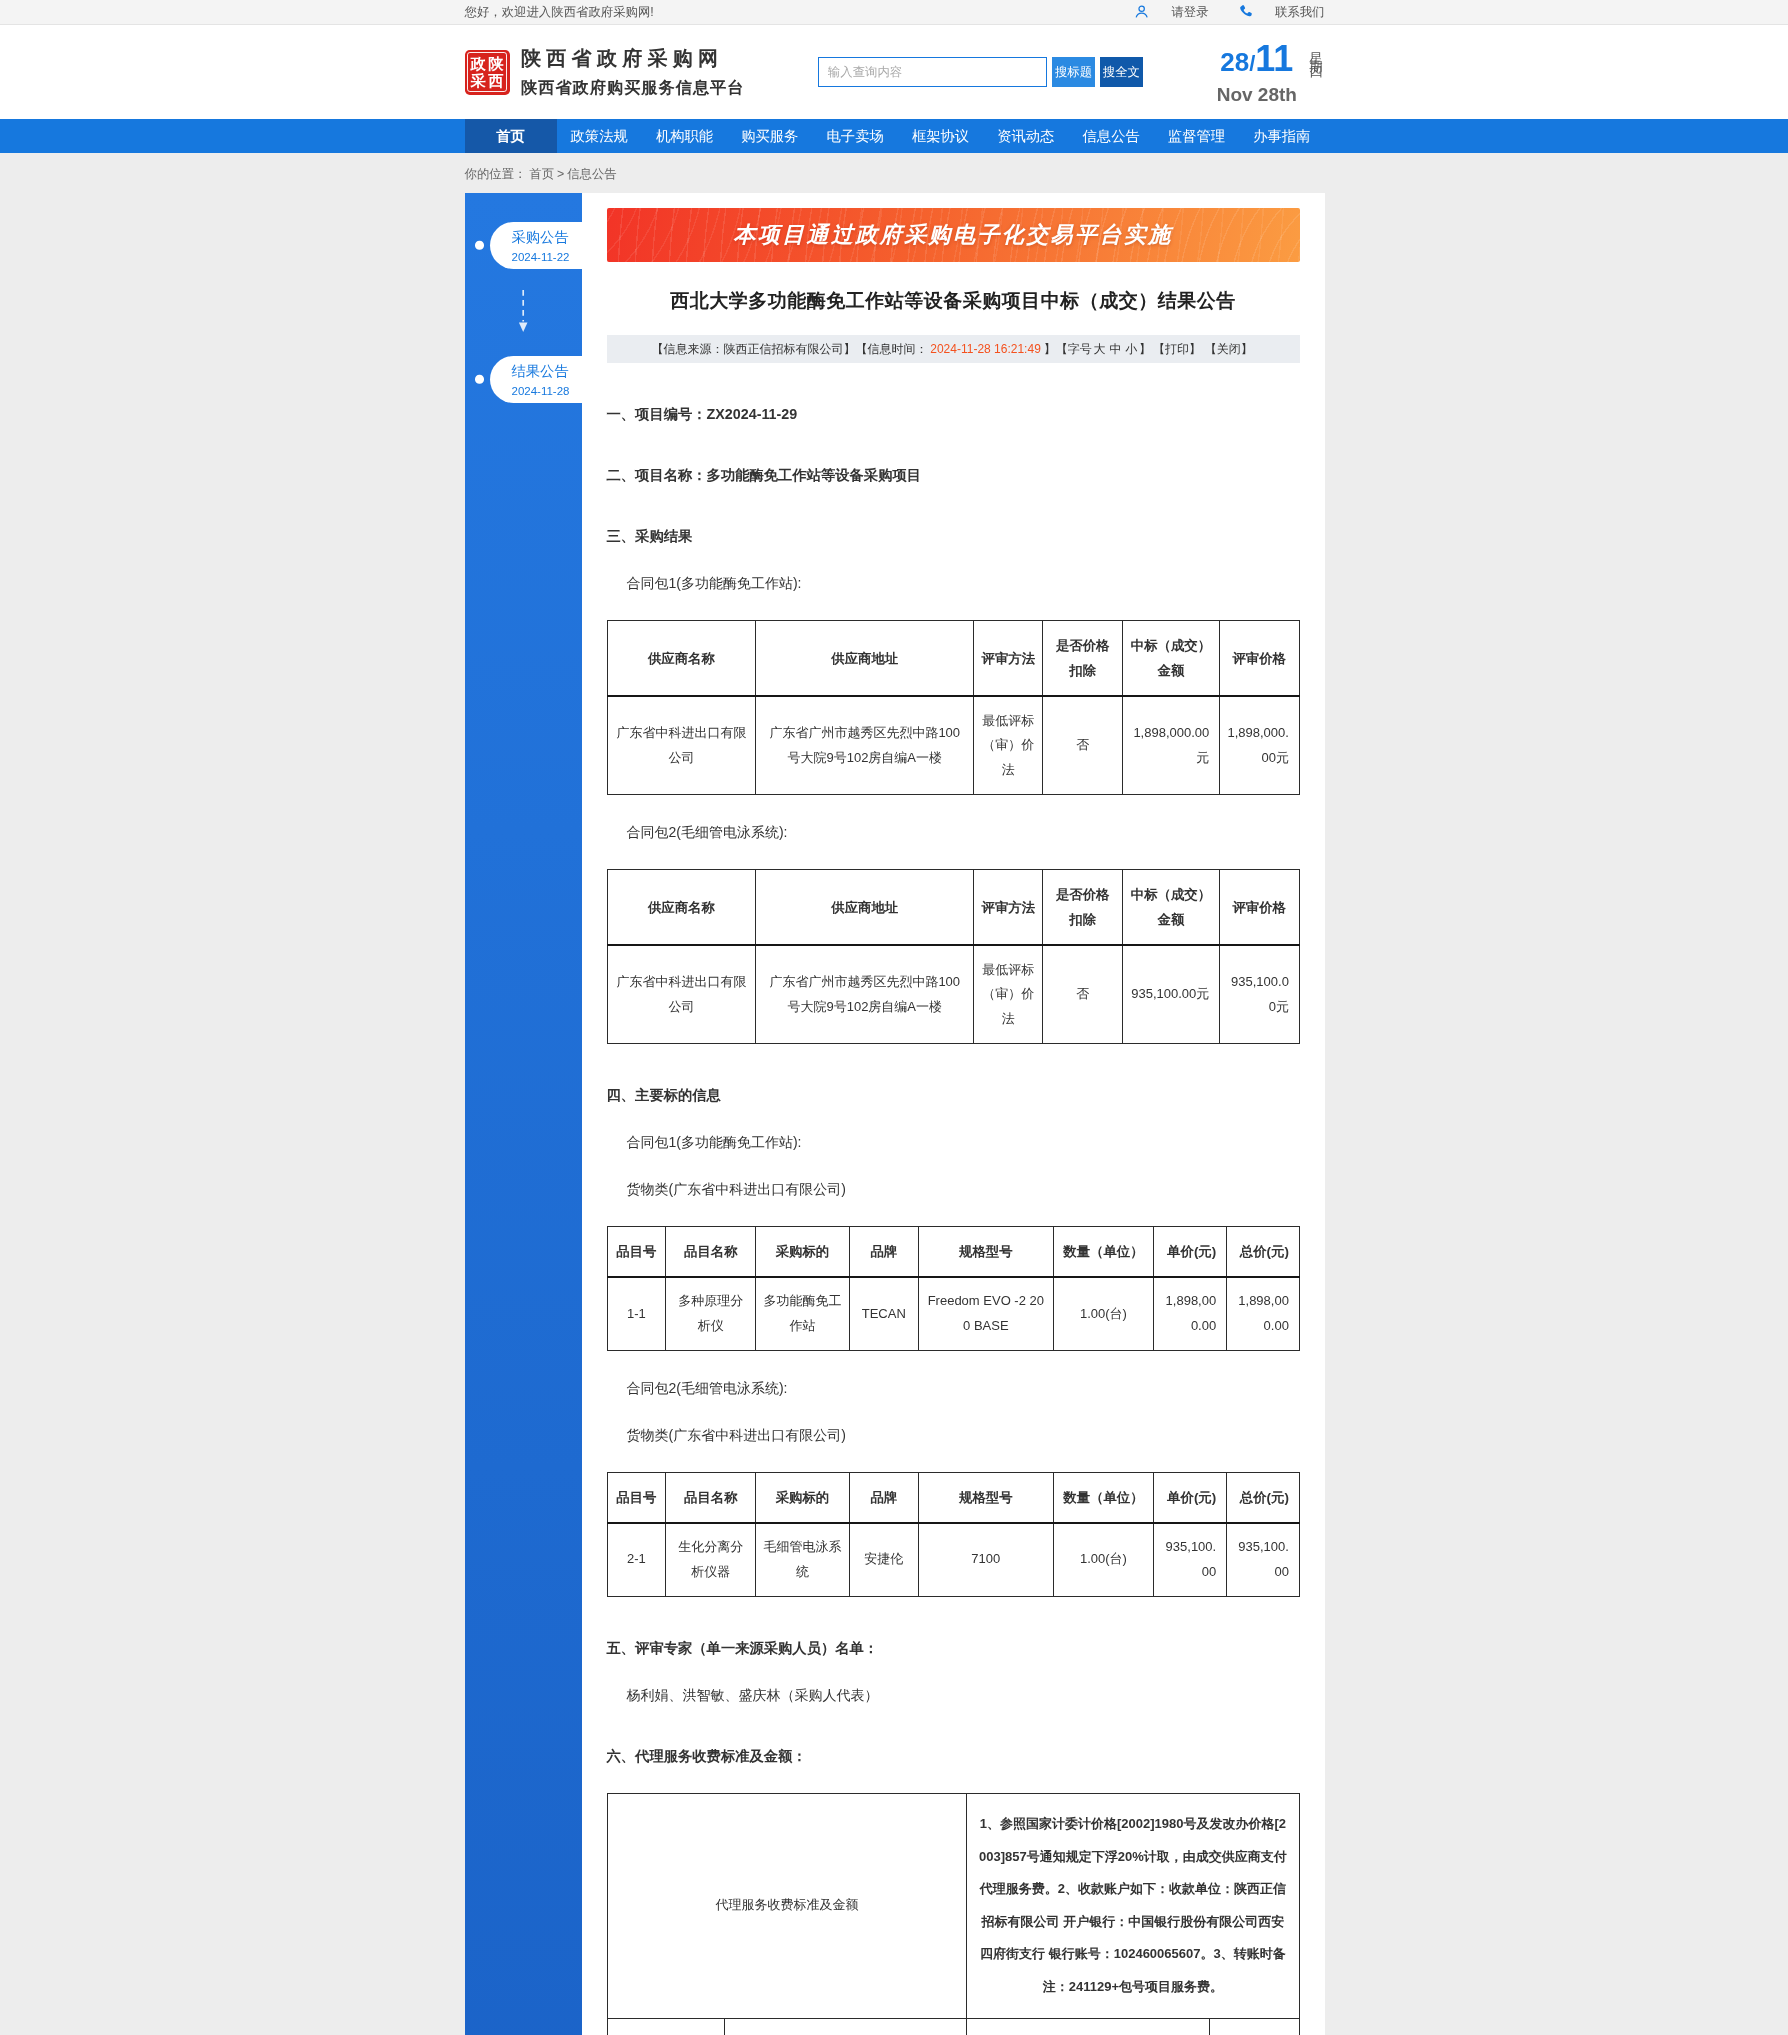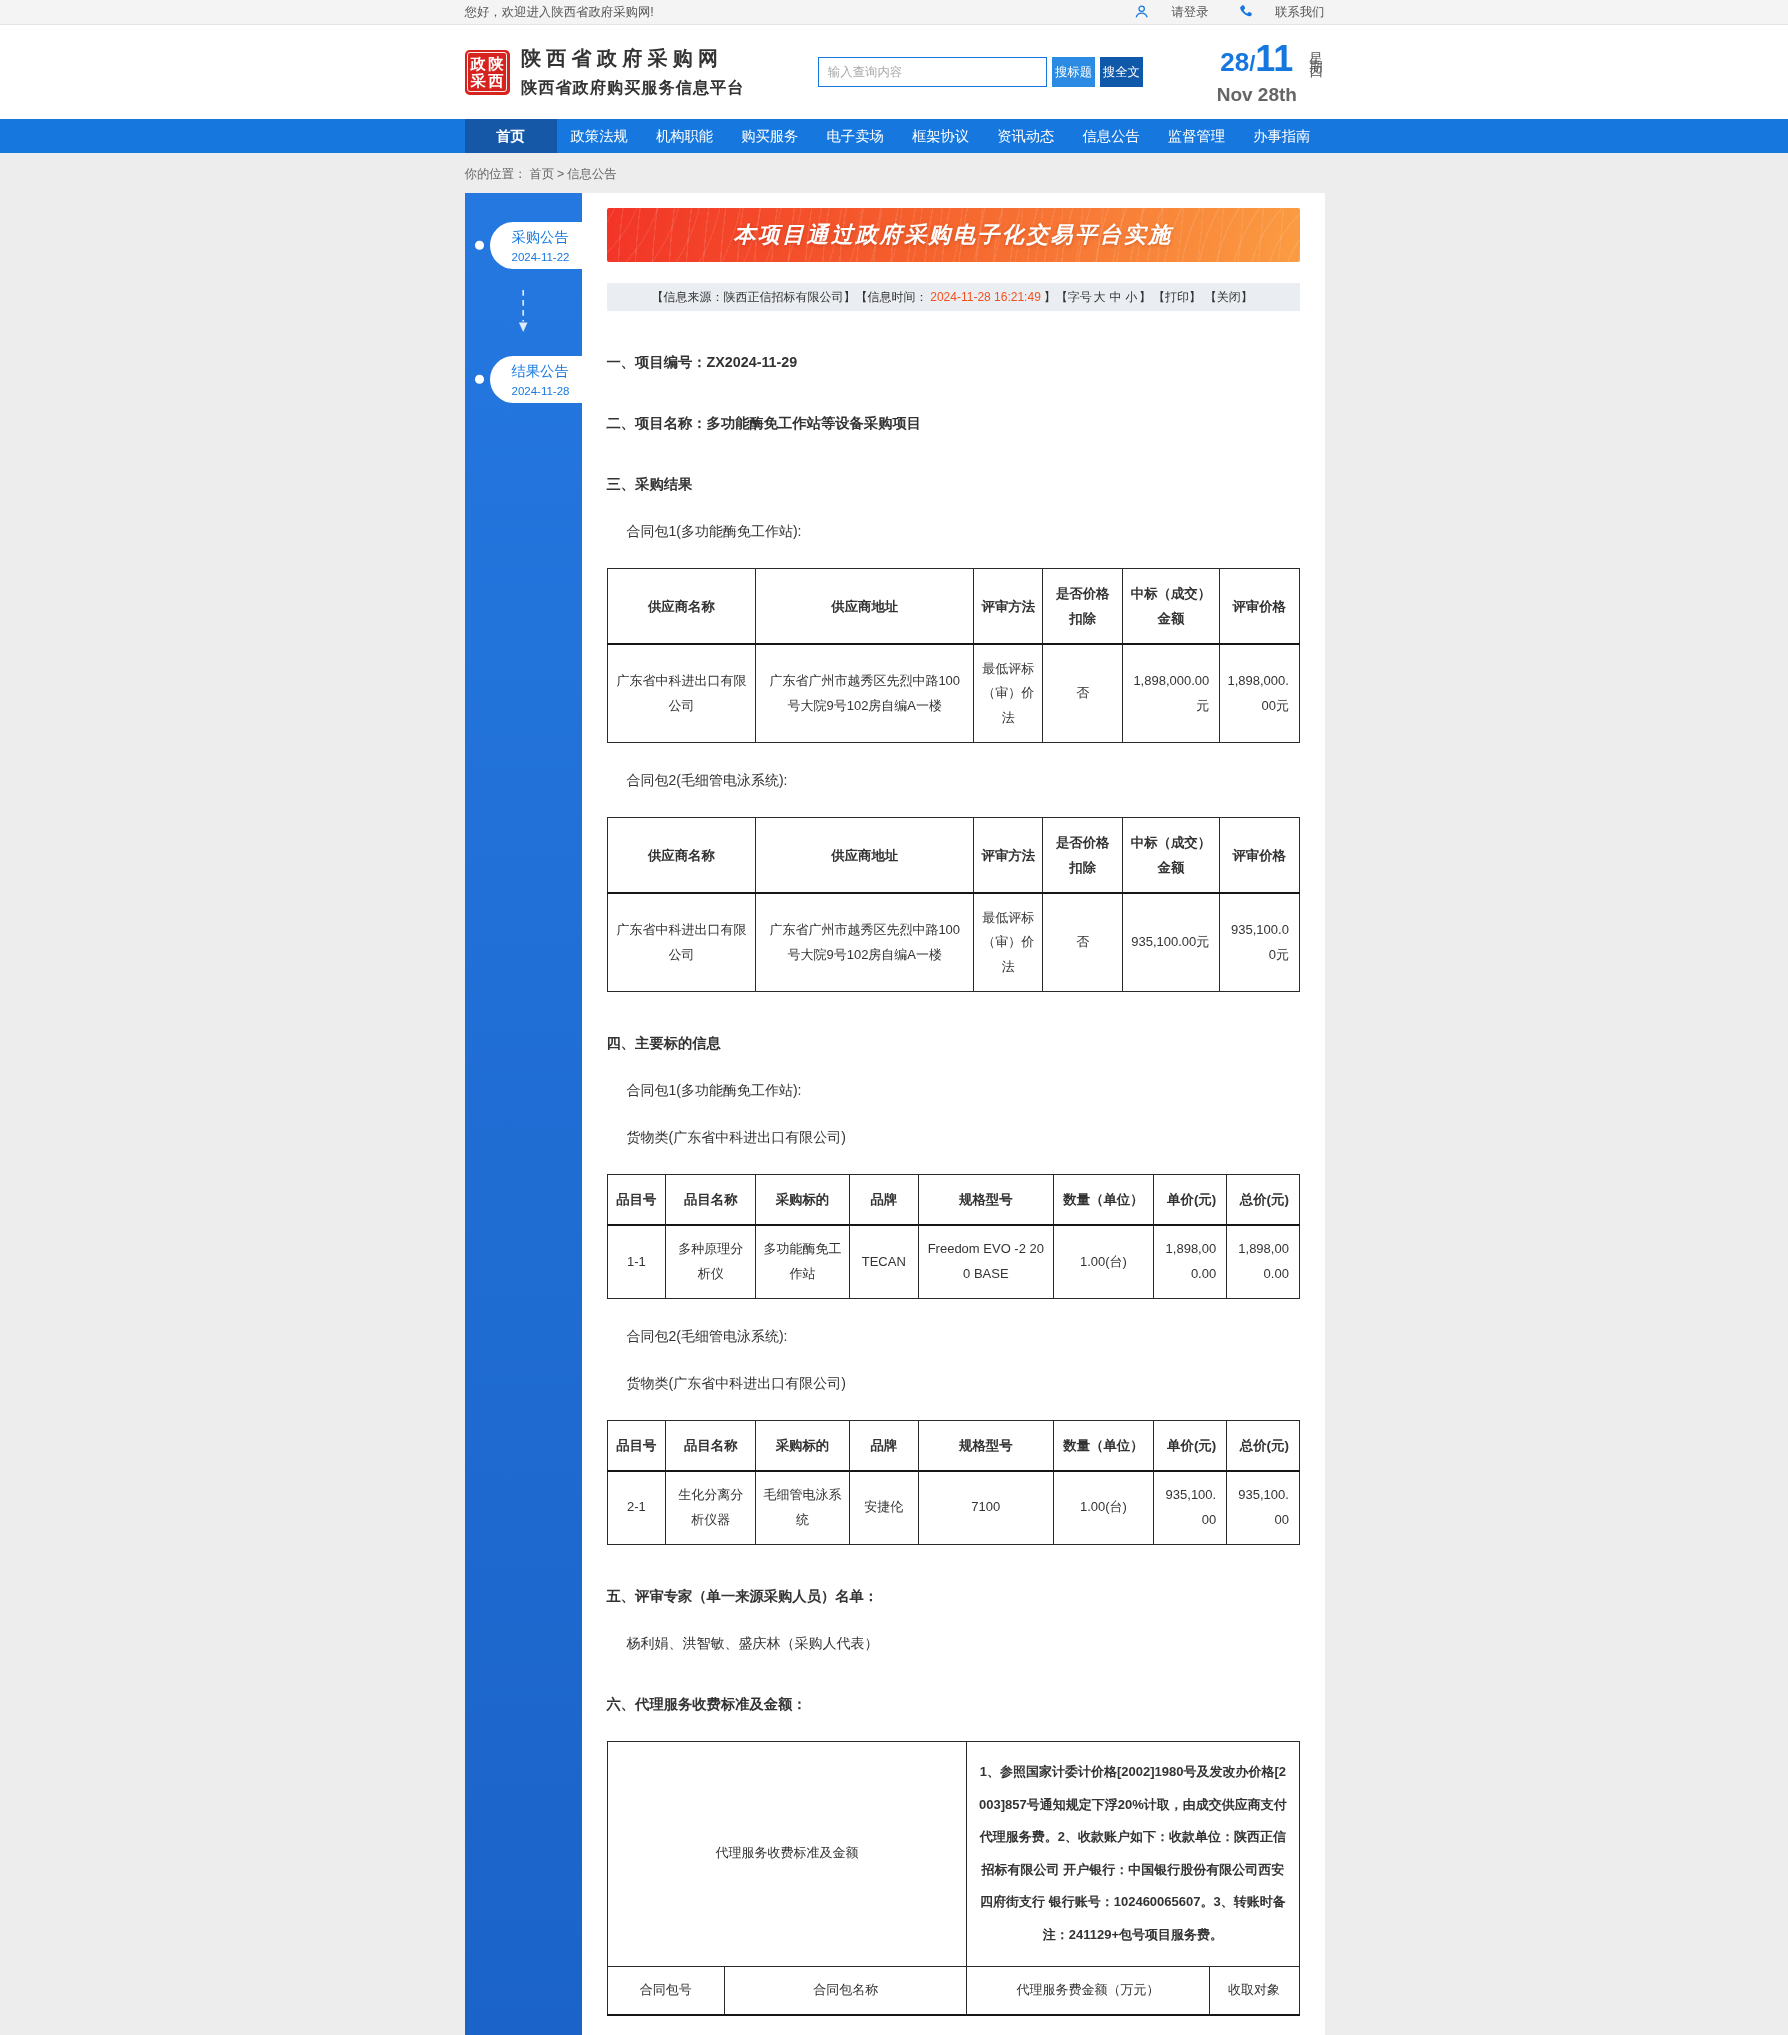--- a/index.html
+++ b/index.html
@@ -194,20 +194,21 @@
           </div>
         </div>
       </aside>
 
       <section class="card">
 
         <div class="banner">
           <span class="banner-text">本项目通过政府采购电子化交易平台实施</span>
         </div>
 
+        <h1 class="art-title">西北大学多功能酶免工作站等设备采购项目中标（成交）结果公告</h1>
 
         <div class="meta">
           <span>【信息来源：陕西正信招标有限公司】【信息时间：</span>
             <span class="time">2024-11-28 16:21:49</span>
             <span>】【字号</span>
           <span class="mlink">大</span>
           <span class="mlink">中</span>
           <span class="mlink">小</span>
           <span>】</span>
           <span class="mlink">【打印】</span>

